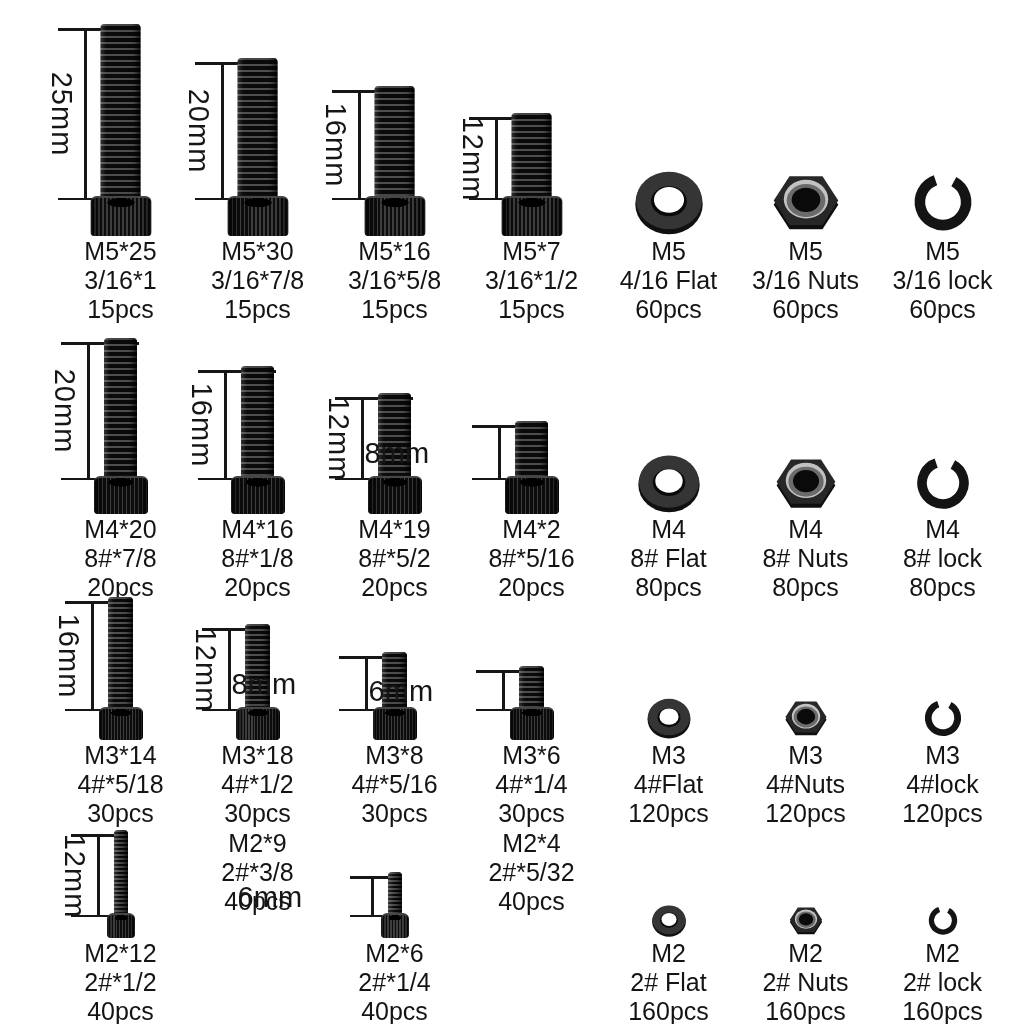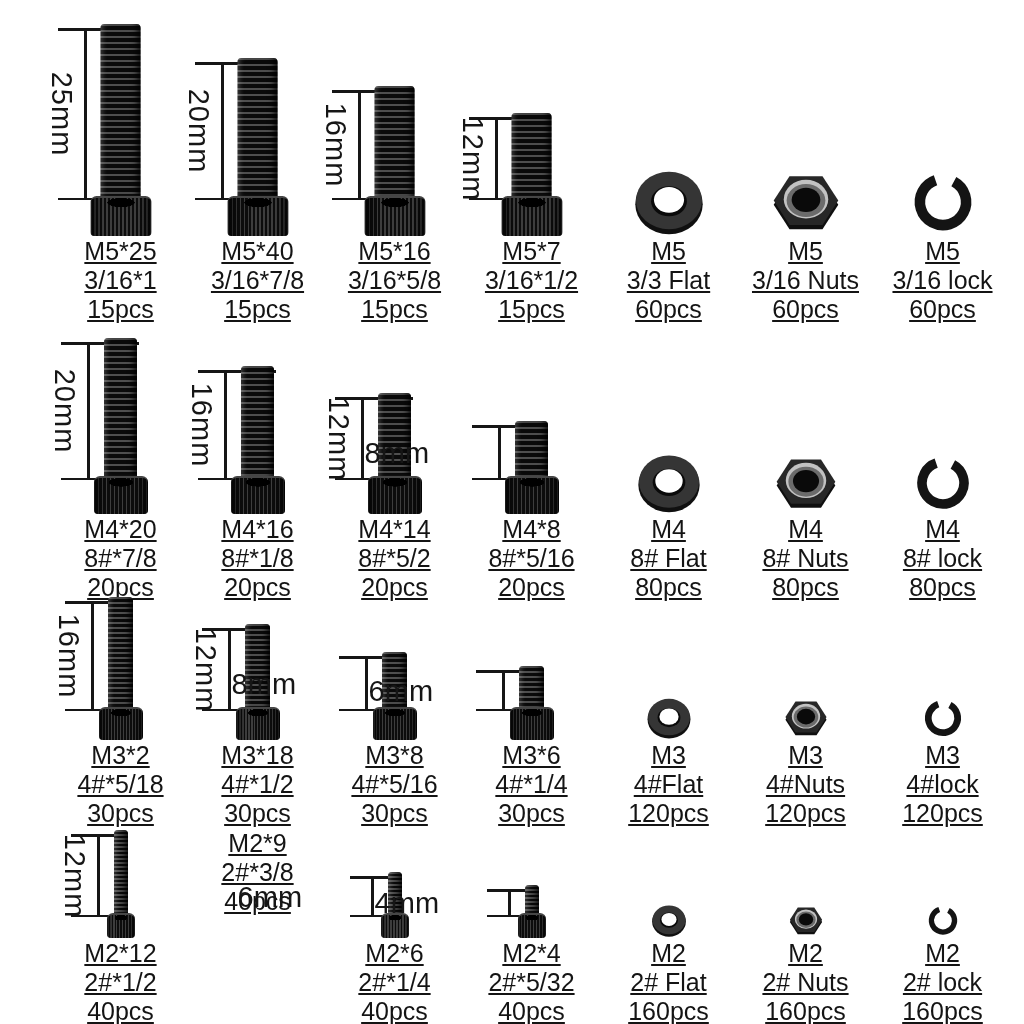--- a/index.html
+++ b/index.html
@@ -35,21 +35,21 @@
   .dim-v span{position:absolute;top:50%;right:9px;transform:translateY(-50%);
               writing-mode:vertical-rl;letter-spacing:1px;white-space:nowrap;}
   .dim-h span{position:absolute;top:50%;right:7px;transform:translate(-100%,-50%);white-space:nowrap;}
   
   .hw{position:absolute;bottom:1px;left:50%;transform:translateX(-50%);line-height:0;}
   .r1 .hw svg{width:72px;height:66px;}
   .r2 .hw svg{width:66px;height:60px;}
   .r3 .hw svg{width:46px;height:42px;}
   .r4 .hw svg{width:36px;height:33px;}
   
-  .lbl{margin-top:1px;font-size:25px;line-height:29px;color:#141414;white-space:nowrap;text-decoration:underline;}
+  .lbl{margin-top:1px;font-size:25px;line-height:29px;color:#141414;white-space:nowrap;}
 </style>
 </head>
 <body>
 
 <div class="sheet">
 
   <div class="row r1">
     <div class="cell">
       <div class="fig">
         <div class="dim dim-v" style="height:172px">
@@ -70,21 +70,21 @@
       <div class="fig">
         <div class="dim dim-v" style="height:138px">
             <span>20mm</span>
           </div>
         <div class="screw">
             <div class="shank" style="height:138px"></div>
             <div class="head"></div>
           </div>
       </div>
       <div class="lbl">
-        <div>M5*40</div>
+        <div>M5*30</div>
         <div>3/16*7/8</div>
         <div>15pcs</div>
       </div>
     </div>
     <div class="cell">
       <div class="fig">
         <div class="dim dim-v" style="height:110px">
             <span>16mm</span>
           </div>
         <div class="screw">
@@ -120,21 +120,21 @@
           <svg viewBox="0 0 100 92">
               <ellipse cx="50" cy="49" rx="47" ry="42" fill="#101010"></ellipse>
               <ellipse cx="50" cy="44" rx="46" ry="40" fill="#353535"></ellipse>
               <ellipse cx="50" cy="45" rx="25" ry="21" fill="#0a0a0a"></ellipse>
               <ellipse cx="50" cy="43" rx="21" ry="18" fill="#ffffff"></ellipse>
             </svg>
         </div>
       </div>
       <div class="lbl">
         <div>M5</div>
-        <div>3/3 Flat</div>
+        <div>4/16 Flat</div>
         <div>60pcs</div>
       </div>
     </div>
     <div class="cell">
       <div class="fig">
         <div class="hw">
           <svg viewBox="0 0 100 92">
               <path d="M27 16 L73 16 L95 50 L73 84 L27 84 L5 50 Z" fill="#0f0f0f"></path>
               <path d="M27 10 L73 10 L95 44 L73 78 L27 78 L5 44 Z" fill="#272727"></path>
               <ellipse cx="50" cy="42" rx="31" ry="27" fill="#c2c2c2"></ellipse>
@@ -204,37 +204,37 @@
       <div class="fig">
         <div class="dim dim-v" style="height:83px">
             <span>12mm</span>
           </div>
         <div class="screw">
             <div class="shank" style="height:83px"></div>
             <div class="head"></div>
           </div>
       </div>
       <div class="lbl">
-        <div>M4*14</div>
+        <div>M4*19</div>
         <div>8#*5/2</div>
         <div>20pcs</div>
       </div>
     </div>
     <div class="cell">
       <div class="fig">
         <div class="dim dim-h" style="height:55px">
             <span>8mm</span>
           </div>
         <div class="screw">
             <div class="shank" style="height:55px"></div>
             <div class="head"></div>
           </div>
       </div>
       <div class="lbl">
-        <div>M4*8</div>
+        <div>M4*2</div>
         <div>8#*5/16</div>
         <div>20pcs</div>
       </div>
     </div>
     <div class="cell">
       <div class="fig">
         <div class="hw">
           <svg viewBox="0 0 100 92">
               <ellipse cx="50" cy="49" rx="47" ry="42" fill="#101010"></ellipse>
               <ellipse cx="50" cy="44" rx="46" ry="40" fill="#353535"></ellipse>
@@ -290,21 +290,21 @@
       <div class="fig">
         <div class="dim dim-v" style="height:110px">
             <span>16mm</span>
           </div>
         <div class="screw">
             <div class="shank" style="height:110px"></div>
             <div class="head"></div>
           </div>
       </div>
       <div class="lbl">
-        <div>M3*2</div>
+        <div>M3*14</div>
         <div>4#*5/18</div>
         <div>30pcs</div>
       </div>
     </div>
     <div class="cell">
       <div class="fig">
         <div class="dim dim-v" style="height:83px">
             <span>12mm</span>
           </div>
         <div class="screw">
@@ -437,29 +437,20 @@
             <div class="head"></div>
           </div>
       </div>
       <div class="lbl">
         <div>M2*6</div>
         <div>2#*1/4</div>
         <div>40pcs</div>
       </div>
     </div>
     <div class="cell">
-      <div class="fig">
-        <div class="dim dim-h" style="height:28px">
-            <span>4mm</span>
-          </div>
-        <div class="screw">
-            <div class="shank" style="height:28px"></div>
-            <div class="head"></div>
-          </div>
-      </div>
       <div class="lbl">
         <div>M2*4</div>
         <div>2#*5/32</div>
         <div>40pcs</div>
       </div>
     </div>
     <div class="cell">
       <div class="fig">
         <div class="hw">
           <svg viewBox="0 0 100 92">

